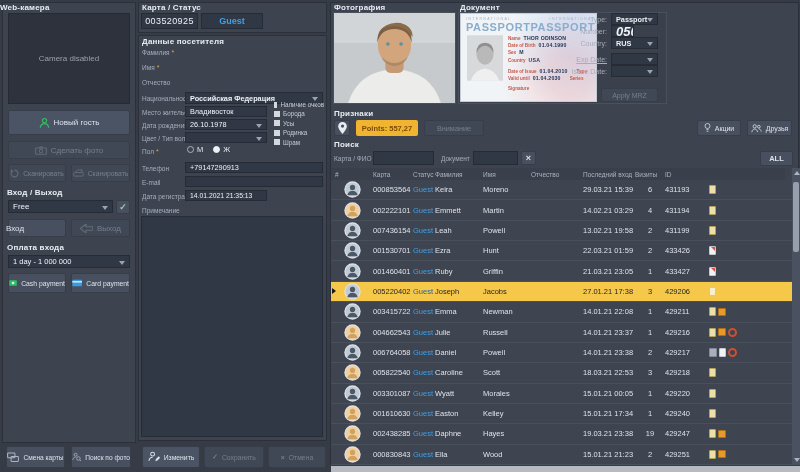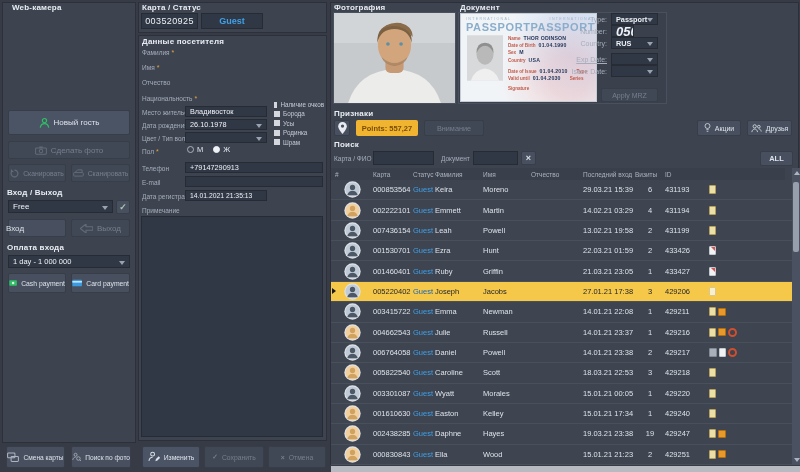--- a/index.html
+++ b/index.html
@@ -63,21 +63,24 @@
   .chk-item{display:flex;align-items:center;gap:3px;height:7px;margin-bottom:2.4px;}
   .chk-item span.t{font-size:6.3px;color:#c6ccd6;white-space:nowrap;}
   .ul{text-decoration:underline;}
 </style>
 </head>
 <body>
 
 <div id="app">
 
   <div class="panel" style="left:2px;top:2px;width:134px;height:441px;"></div>
-  <div class="hdr" style="left:12px;top:3px;text-align:right;">Web-камера</div>
+  <div class="hdr" style="left:0;top:3px;text-align:right;">Web-камера</div>
+  <div class="cam" style="left:8px;top:13px;width:122px;height:91px;">
+    <span>Camera disabled</span>
+  </div>
 
   <div class="btn dis" style="left:8px;top:141px;width:122px;height:18px;">
     <svg width="12" height="9" viewBox="0 0 14 10">
         <rect x="0.7" y="2" width="12.6" height="7.3" rx="1" fill="none" stroke="#8a92a2" stroke-width="1.2"></rect>
         <circle cx="7" cy="5.6" r="2" fill="none" stroke="#8a92a2" stroke-width="1.2"></circle>
         <rect x="5" y="0.3" width="4" height="2" fill="#8a92a2"></rect>
       </svg>
     <span>Сделать фото</span>
   </div>
 
@@ -191,20 +194,23 @@
   <div class="panel" style="left:138px;top:35px;width:189px;height:406px;"></div>
   <div class="hdr" style="left:142px;top:37px;">Данные посетителя</div>
 
   <div class="lbl req" style="left:142px;top:49px;">Фамилия</div>
 
   <div class="lbl req" style="left:142px;top:64px;">Имя</div>
 
   <div class="lbl" style="left:142px;top:79px;">Отчество</div>
 
   <div class="lbl req" style="left:142px;top:95px;">Национальность</div>
+  <div class="inp dd" style="left:185px;top:92px;width:138px;height:12px;font-size:7.3px;font-weight:bold;">
+      <span>Российская Федерация</span>
+    </div>
 
   <div class="lbl" style="left:142px;top:109px;">Место жительства</div>
   <div class="inp" style="left:185px;top:106px;width:82px;height:11px;font-size:7.3px;">
       <span>Владивосток</span>
     </div>
 
   <div class="lbl" style="left:142px;top:122px;">Дата рождения</div>
   <div class="inp dd" style="left:185px;top:119px;width:82px;height:11px;font-size:7.3px;">
       <span>26.10.1978</span>
     </div>

